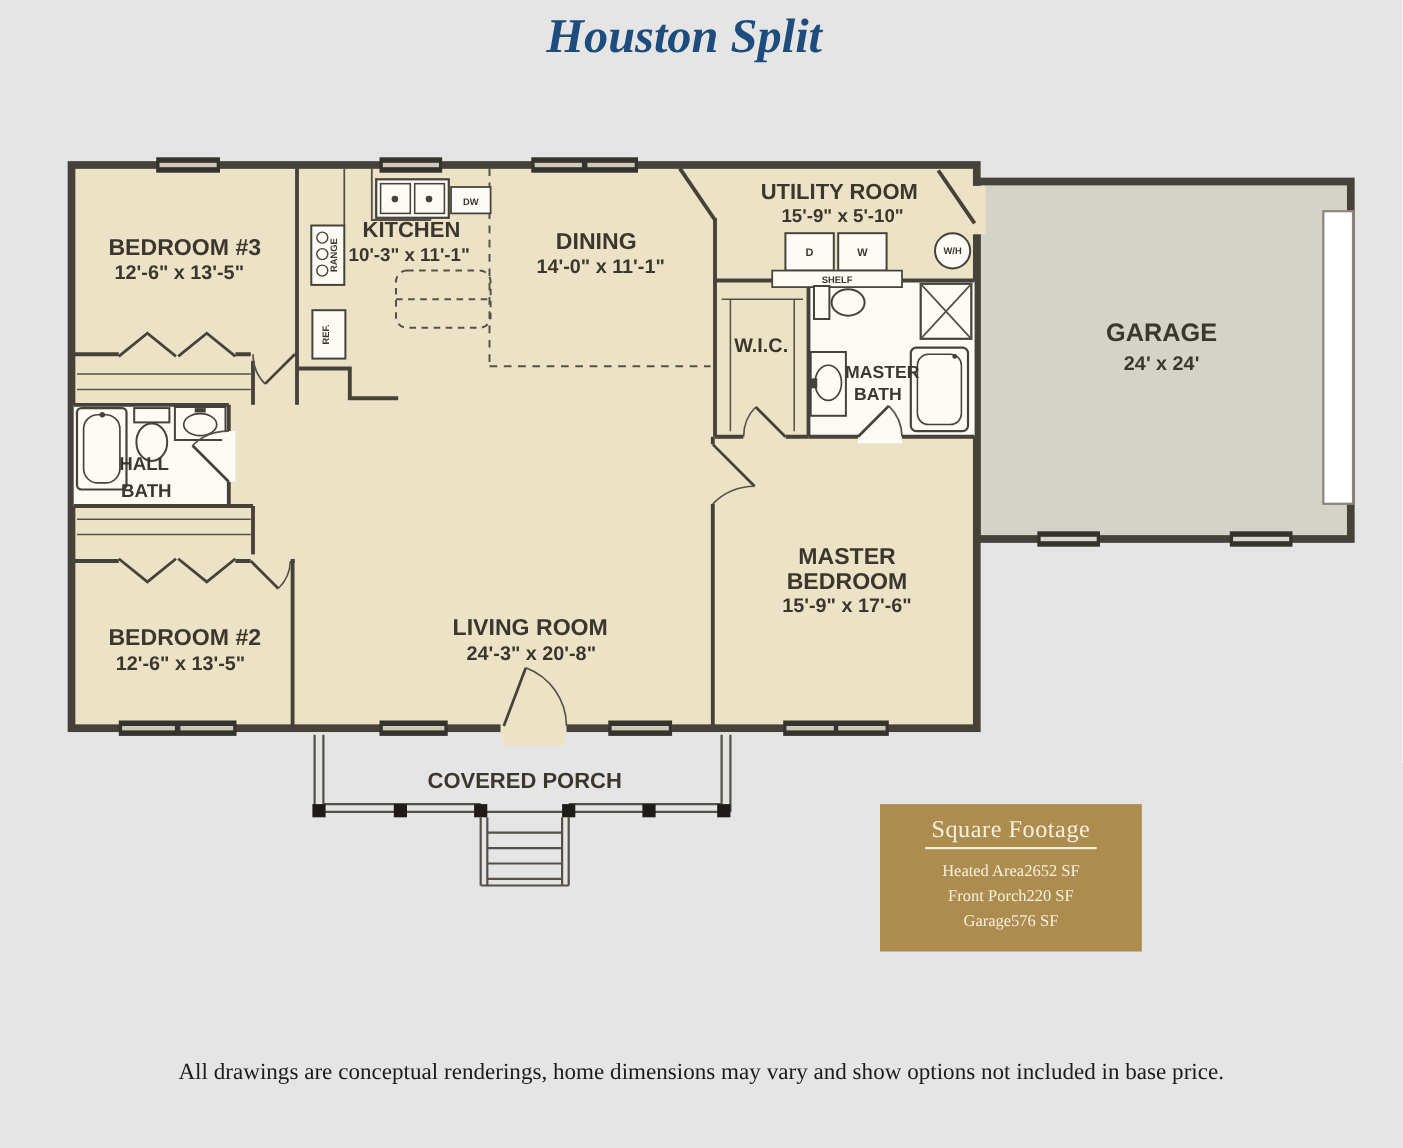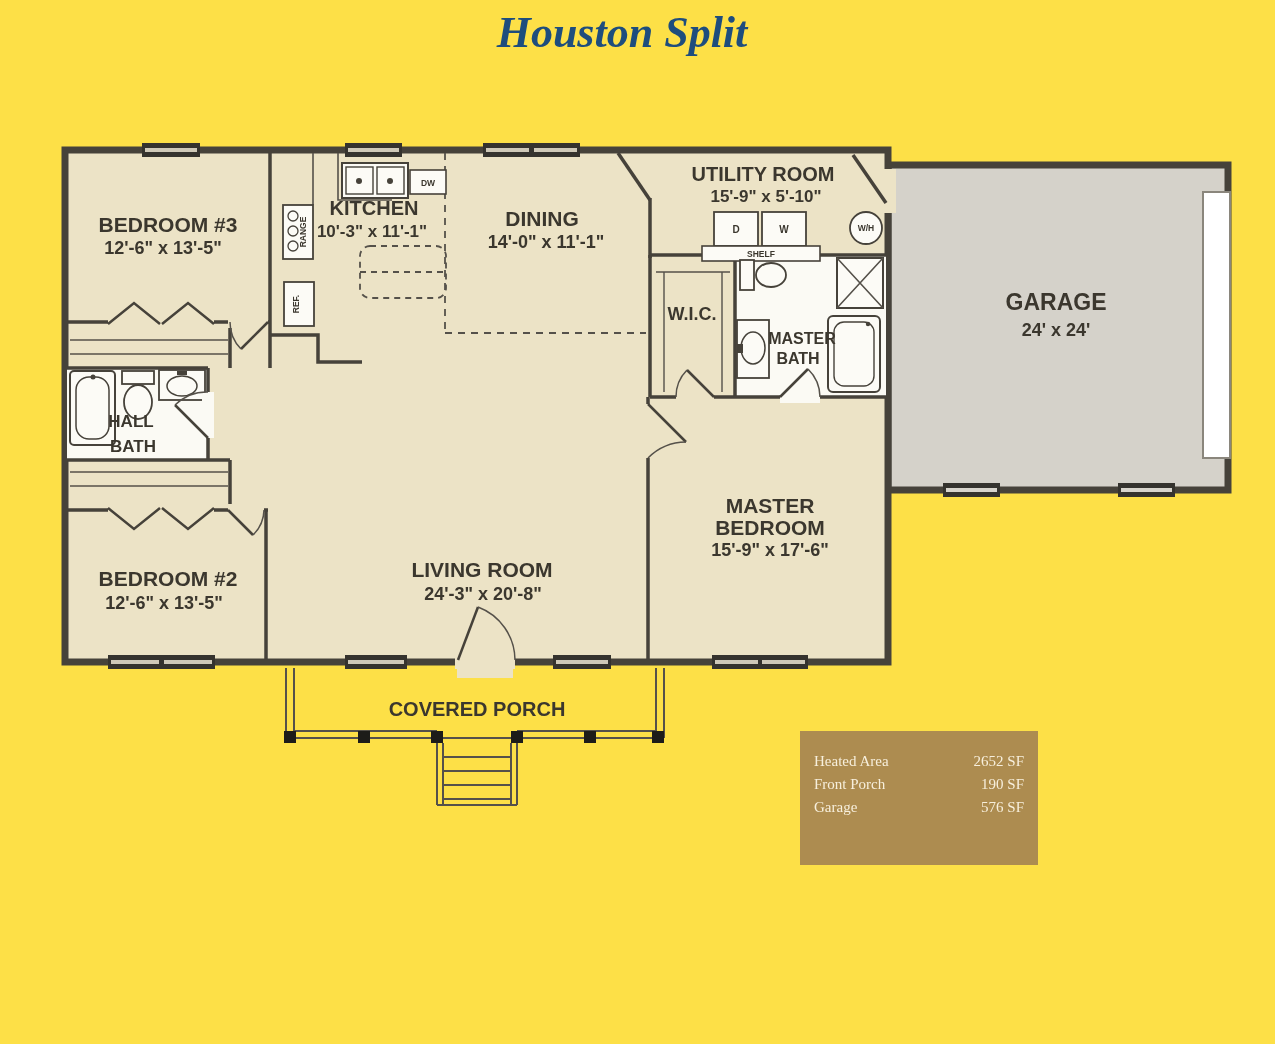--- a/index.html
+++ b/index.html
@@ -1,30 +1,30 @@
 <!DOCTYPE html>
 <html><head>
 <meta charset="utf-8">
 <style>
   html,body{margin:0;padding:0;background:#ffffff;}
-  .page{position:relative;width:1275px;height:1044px;background:#fde047;overflow:hidden;
+  .page{position:relative;width:1275px;height:1044px;background:#e5e5e5;overflow:hidden;
         font-family:"Liberation Sans",sans-serif;}
   .header{position:absolute;left:0;top:10px;width:1244px;text-align:center;}
   .title{font-family:"Liberation Serif",serif;font-style:italic;font-weight:bold;
          font-size:44px;color:#1e4d7d;line-height:1.05;}
   .subtitle{font-family:"Liberation Serif",serif;font-weight:bold;font-size:24px;
             color:#1e4d7d;margin-top:2px;}
   .plan-svg{position:absolute;left:0;top:0;width:1275px;height:1044px;}
   .sqft-box{position:absolute;left:800px;top:731px;width:238px;height:134px;
             background:#ad8c50;color:#f7efdc;font-family:"Liberation Serif",serif;
             box-sizing:border-box;padding:10px 14px 0 14px;}
   .sqft-title{text-align:center;font-size:22px;letter-spacing:.5px;}
   .sqft-title span{display:inline-block;border-bottom:2px solid #f7efdc;padding:0 6px 3px 6px;}
   .sqft-rows{margin-top:9px;font-size:15px;}
-  .sqft-row{display:flex;justify-content:space-between;line-height:23px;}
+  .sqft-row{display:flex;justify-content:center;line-height:23px;}
   .disclaimer{position:absolute;left:0;top:962px;width:1275px;text-align:center;
               font-family:"Liberation Serif",serif;font-size:21px;color:#1b1b1b;}
   
   text{font-family:"Liberation Sans",sans-serif;fill:#3b372e;}
   .room-name{font-weight:bold;font-size:21px;}
   .room-dims{font-weight:bold;font-size:18px;}
   .small-name{font-weight:bold;font-size:17px;}
   .fix-label{font-weight:bold;font-size:10px;}
   .tiny-label{font-weight:bold;font-size:8.5px;}
   .wall{stroke:#46423a;fill:none;}
@@ -278,29 +278,33 @@
       <text x="482" y="577" text-anchor="middle" class="room-name">LIVING ROOM</text>
       <text x="483" y="600" text-anchor="middle" class="room-dims">24'-3" x 20'-8"</text>
 
       <text x="770" y="513" text-anchor="middle" class="room-name">MASTER</text>
       <text x="770" y="535" text-anchor="middle" class="room-name">BEDROOM</text>
       <text x="770" y="556" text-anchor="middle" class="room-dims">15'-9" x 17'-6"</text>
     </g>
   </svg>
 
   <div class="sqft-box">
+    <div class="sqft-title">
+      <span>Square Footage</span>
+    </div>
     <div class="sqft-rows">
       <div class="sqft-row">
         <span>Heated Area</span>
         <span>2652 SF</span>
       </div>
       <div class="sqft-row">
         <span>Front Porch</span>
-        <span>190 SF</span>
+        <span>220 SF</span>
       </div>
       <div class="sqft-row">
         <span>Garage</span>
         <span>576 SF</span>
       </div>
     </div>
   </div>
 
+  <div class="disclaimer">All drawings are conceptual renderings, home dimensions may vary and show options not included in base price.</div>
 </div>
 
 </body></html>

